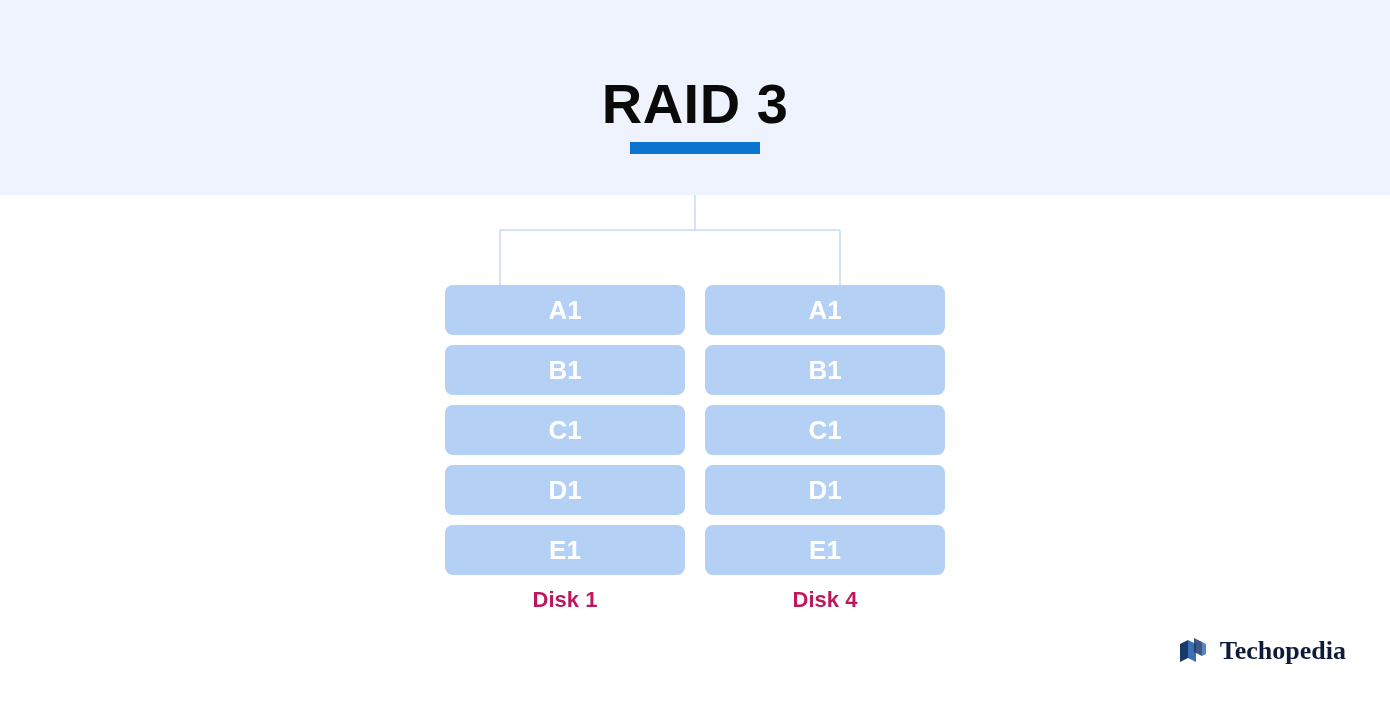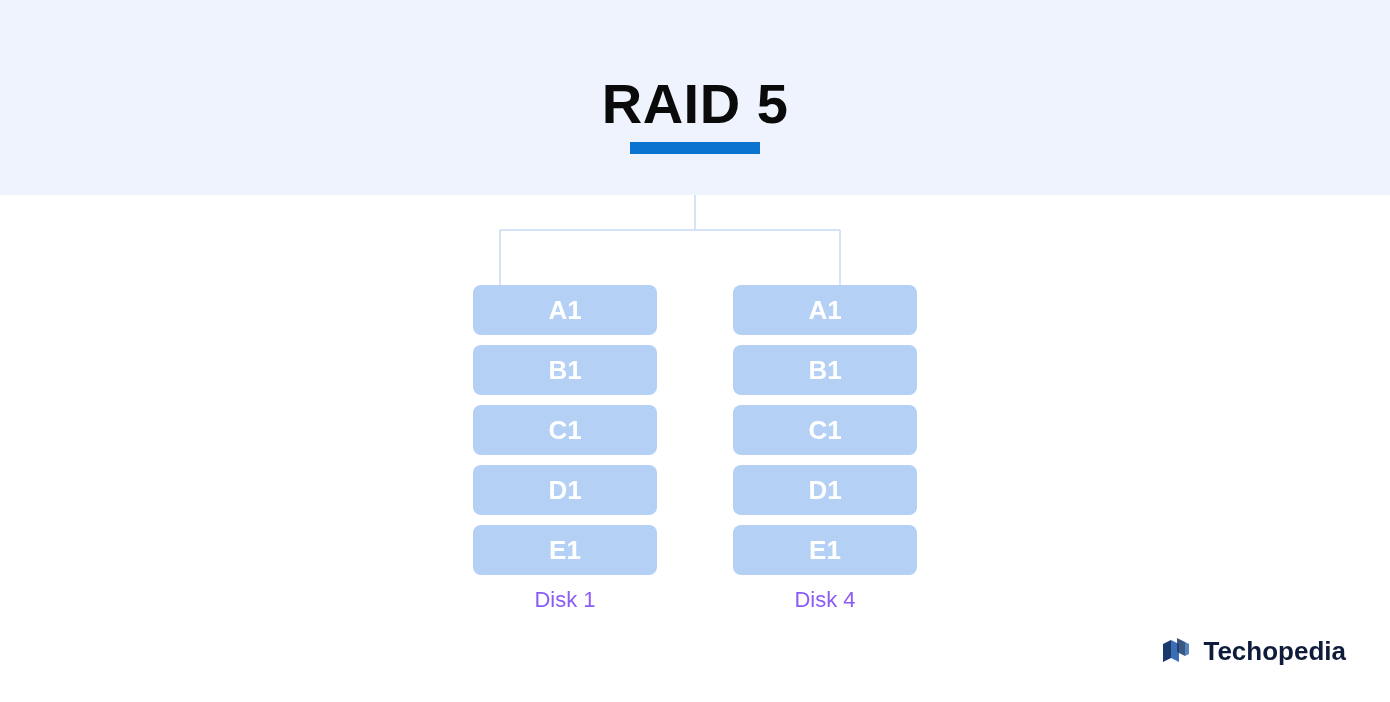--- a/index.html
+++ b/index.html
@@ -51,58 +51,59 @@
     gap: 60px;
     padding-top: 90px;
   }
   .disk-col {
     display: flex;
     flex-direction: column;
     align-items: center;
     width: 200px;
   }
   .block {
-    width: 184px;
+    width: 240px;
     height: 50px;
     background: #b4d0f5;
     border-radius: 8px;
     display: flex;
     align-items: center;
     justify-content: center;
     color: #ffffff;
     font-size: 26px;
     font-weight: 700;
     margin-bottom: 10px;
   }
   .disk-label {
     font-size: 22px;
-    font-weight: 400;
-    color: #8b5cf6;
+    font-weight: 700;
+    color: #be185d;
     margin-top: 2px;
   }
   .brand {
     position: absolute;
     right: 44px;
     bottom: 34px;
     display: flex;
     align-items: center;
     gap: 10px;
   }
   .brand-name {
     font-size: 26px;
     font-weight: 700;
     color: #0f1b3a;
+    font-family: Liberation Serif, serif;
   }
   .brand-icon { display:block; }
 </style>
 </head>
 <body>
 
 <div class="header-band">
-  <div class="title">RAID 5</div>
+  <div class="title">RAID 3</div>
   <div class="title-underline"></div>
 </div>
 
 <div class="diagram-area">
   <svg class="connector-svg" viewBox="0 0 1390 100" preserveAspectRatio="none">
     <path d="M 695 0 L 695 35 M 500 35 L 840 35 M 500 35 L 500 90 M 840 35 L 840 90" stroke="#c8d9f5" stroke-width="1.5" fill="none"></path>
   </svg>
 
   <div class="disks-row">
 

